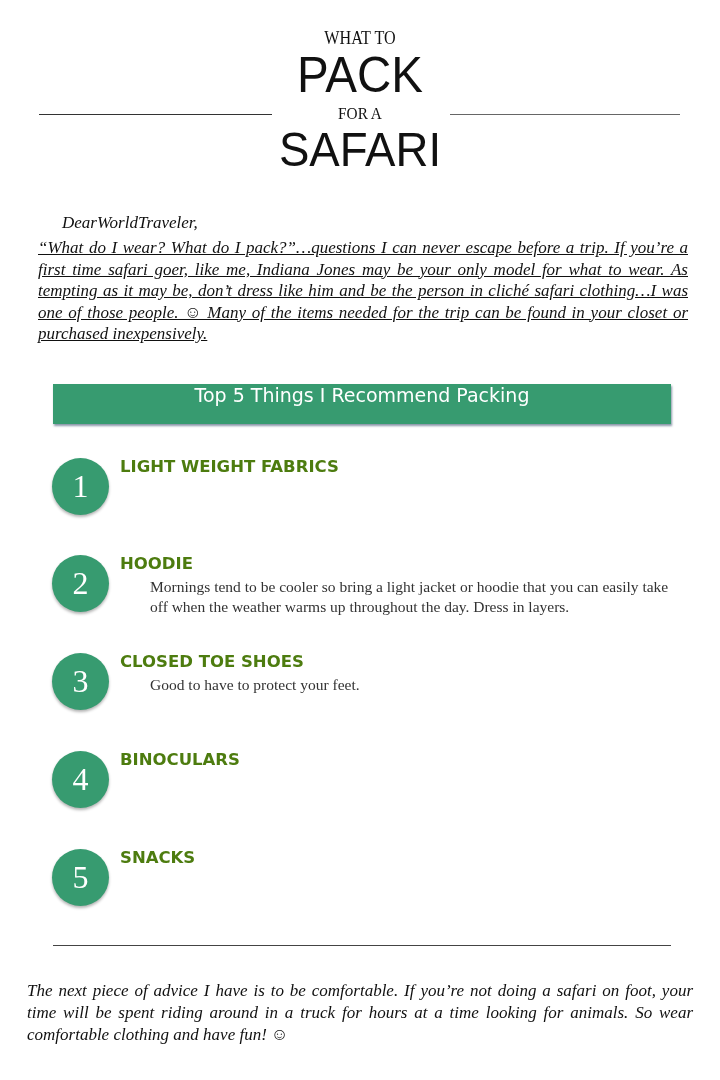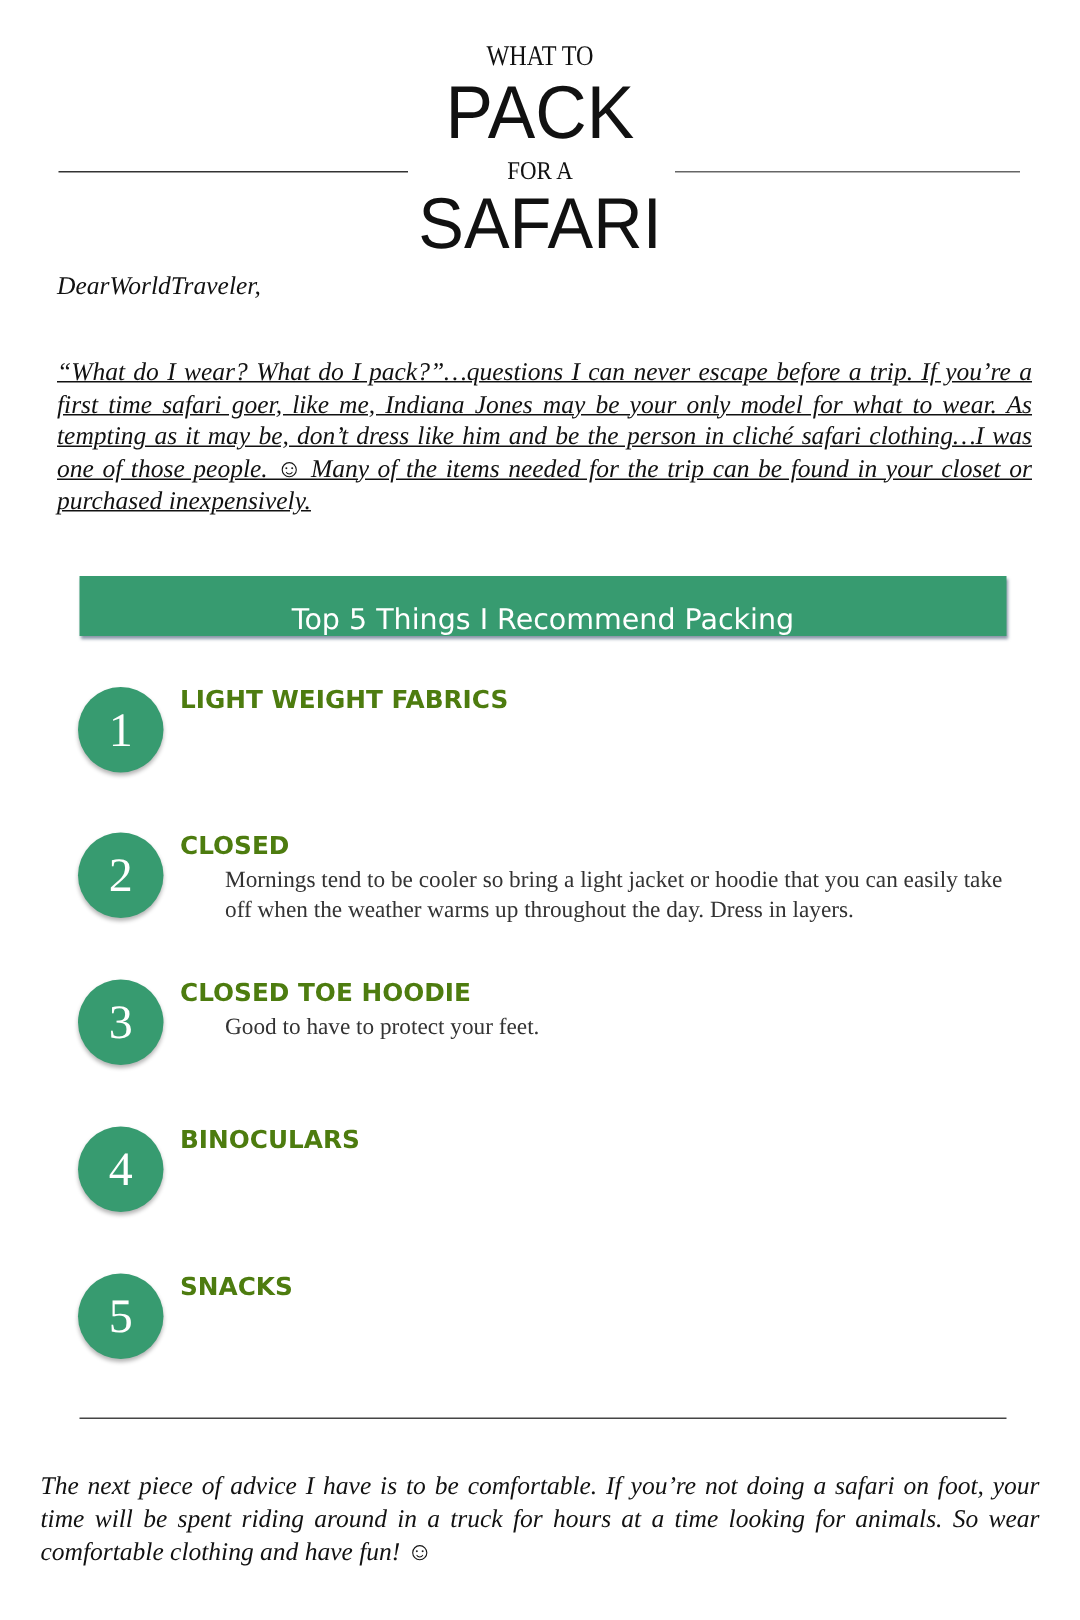--- a/index.html
+++ b/index.html
@@ -8,23 +8,23 @@
   .t-small { position: absolute; left: 0; width: 720px; text-align: center; font-family: "DejaVu Serif", serif; letter-spacing: 0px; color: #111; }
   .t-big { position: absolute; left: 0; width: 720px; text-align: center; font-family: "Liberation Sans", sans-serif; color: #111; }
   #what-to { top: 27px; font-size: 19px; font-family: "Liberation Serif", serif; transform: scaleX(0.85); }
   #pack { top: 50px; font-size: 50px; line-height: 50px; transform: scaleX(0.95); }
   #for-a { top: 104px; font-size: 17px; font-family: "Liberation Serif", serif; transform: scaleX(0.9); }
   #safari { top: 125px; font-size: 48px; line-height: 50px; transform: scaleX(0.95); }
   .rule { position: absolute; height: 1px; background: #333; }
   #rule-left { left: 39px; top: 114px; width: 233px; }
   #rule-right { left: 450px; top: 114px; width: 230px; background: #666; }
   .letter { position: absolute; left: 38px; width: 650px; font-family: "Liberation Serif", serif; font-style: italic; font-size: 17px; line-height: 21.5px; color: #111; }
-  #greeting { top: 180px; }
+  #greeting { top: 212px; margin-left: 24px; }
   #intro { top: 237px; text-align: justify; text-decoration: underline; }
-  .banner { position: absolute; left: 53px; top: 384px; width: 618px; height: 40px; background: #379b70; box-shadow: 1px 2px 2px rgba(60,80,110,0.6); display: flex; align-items: flex-end; justify-content: center; color: #fff; font-family: "DejaVu Sans", sans-serif; font-size: 19px; }
+  .banner { position: absolute; left: 53px; top: 384px; width: 618px; height: 40px; background: #379b70; box-shadow: 1px 2px 2px rgba(60,80,110,0.6); display: flex; align-items: flex-start; justify-content: center; color: #fff; font-family: "DejaVu Sans", sans-serif; font-size: 19px; }
   .item { position: absolute; left: 52px; width: 640px; height: 90px; }
   .circle { position: absolute; left: 0; top: 0; width: 57px; height: 57px; border-radius: 50%; background: #379b70; box-shadow: 0 2px 3px rgba(0,0,0,0.3); color: #fff; font-family: "Liberation Serif", serif; font-size: 32px; display: flex; align-items: center; justify-content: center; }
   .item-title { position: absolute; left: 68px; top: -1px; font-family: "DejaVu Sans", sans-serif; font-weight: bold; font-size: 16.5px; color: #4d7c0f; }
   .item-desc { position: absolute; left: 98px; top: 22px; width: 528px; font-family: "Liberation Serif", serif; font-size: 15.5px; line-height: 19.5px; color: #333; }
   #rule-bottom { left: 53px; top: 945px; width: 618px; background: #444; }
   #closing { position: absolute; left: 27px; top: 980px; width: 666px; font-family: "Liberation Serif", serif; font-style: italic; font-size: 17px; line-height: 22px; color: #111; text-align: justify; }
 </style>
 </head>
 <body>
 
@@ -44,27 +44,27 @@
   <span>Top 5 Things I Recommend Packing</span>
 </div>
 
 <div class="item" style="top:458px">
   <div class="circle">1</div>
   <div class="item-title">LIGHT WEIGHT FABRICS</div>
 </div>
 
 <div class="item" style="top:555px">
   <div class="circle">2</div>
-  <div class="item-title">CLOSED</div>
+  <div class="item-title">HOODIE</div>
   <div class="item-desc">Mornings tend to be cooler so bring a light jacket or hoodie that you can easily take off when the weather warms up throughout the day.  Dress in layers.</div>
 </div>
 
 <div class="item" style="top:653px">
   <div class="circle">3</div>
-  <div class="item-title">CLOSED TOE HOODIE</div>
+  <div class="item-title">CLOSED TOE SHOES</div>
   <div class="item-desc">Good to have to protect your feet.</div>
 </div>
 
 <div class="item" style="top:751px">
   <div class="circle">4</div>
   <div class="item-title">BINOCULARS</div>
 </div>
 
 <div class="item" style="top:849px">
   <div class="circle">5</div>

